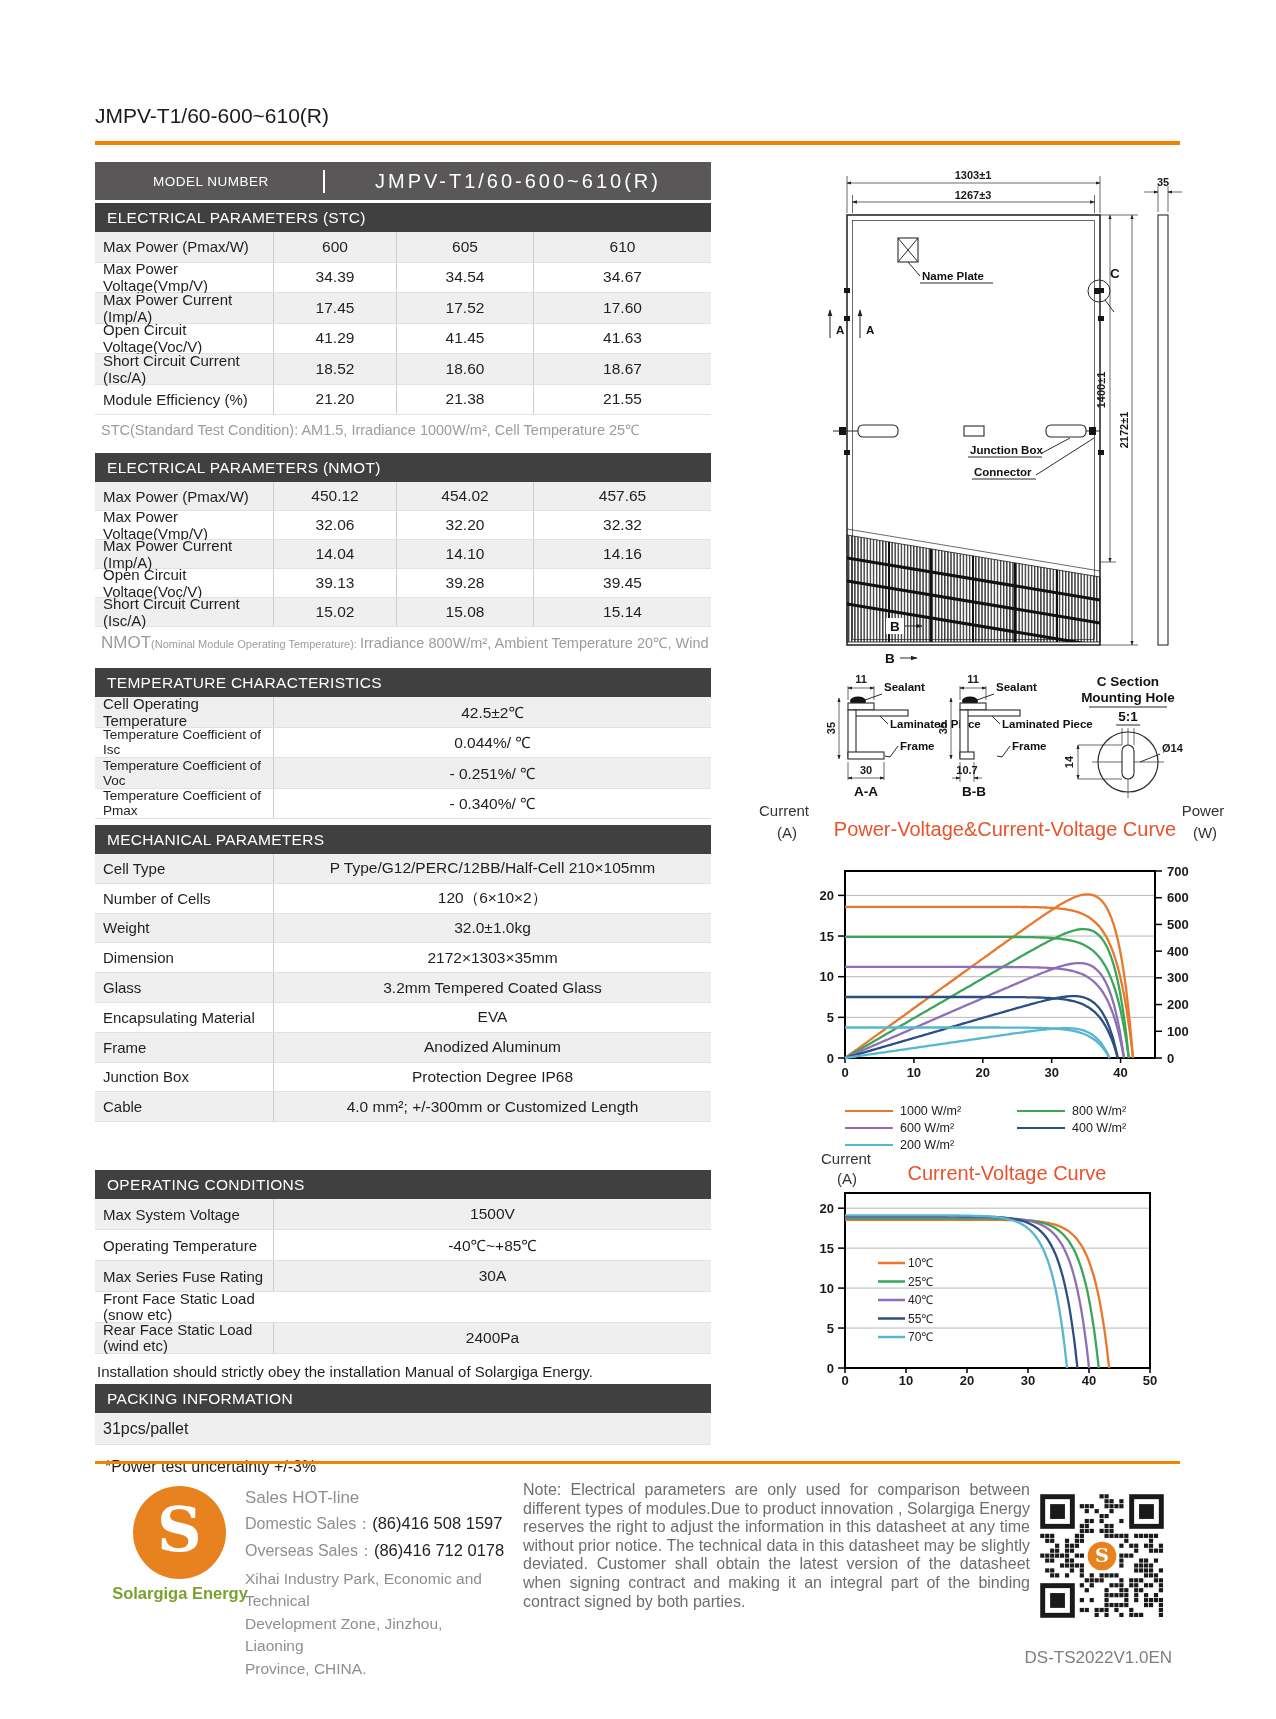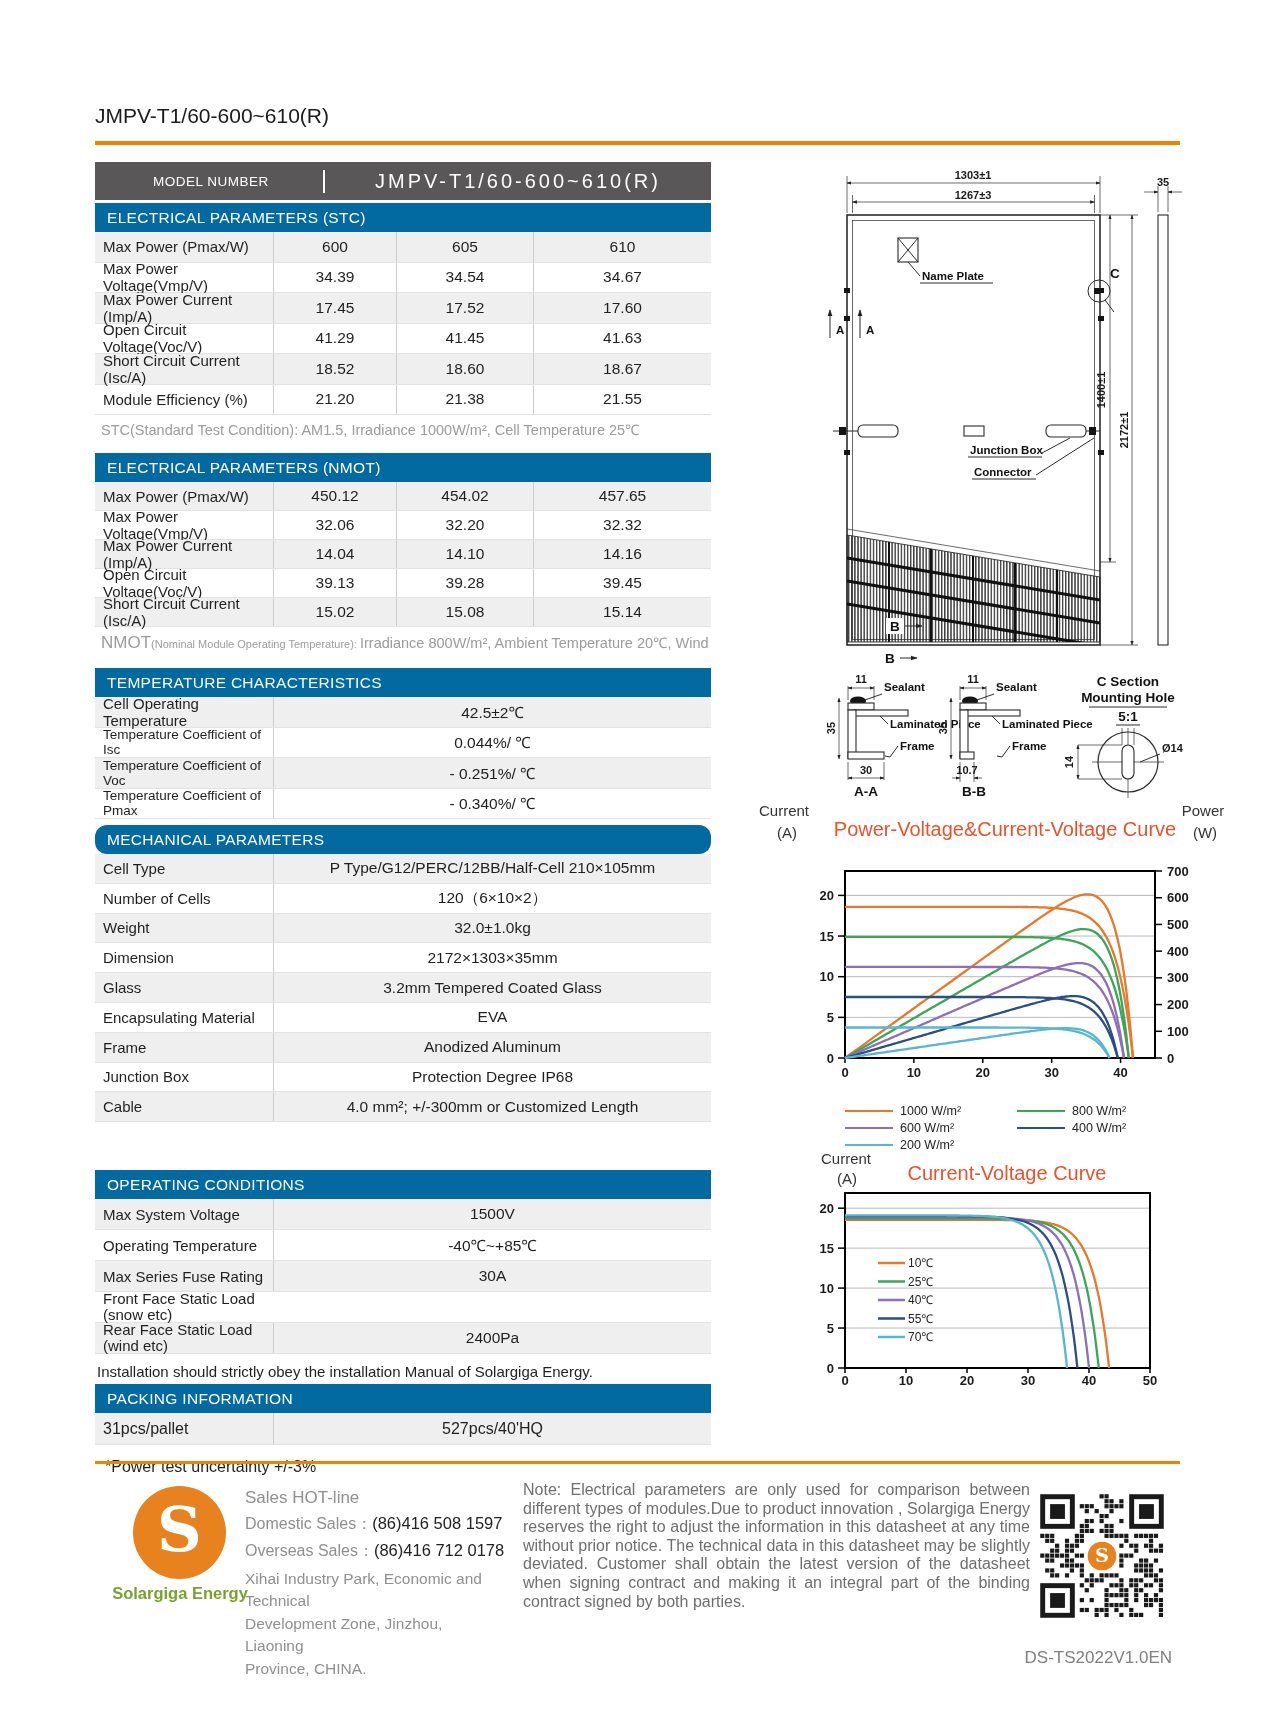--- a/index.html
+++ b/index.html
@@ -8,21 +8,21 @@
   .title1{position:absolute;left:95px;top:66px;font-size:24px;font-weight:600;letter-spacing:.2px;color:#1b1b1b;}
   .title2{position:absolute;left:95px;top:104px;font-size:21px;font-weight:400;color:#1b1b1b;}
   .rule{position:absolute;left:95px;width:1085px;height:4px;background:#F08300;}
   .rule-top{top:141px;}
   .rule-footer{top:1461px;height:3px;}
 
   .leftcol{position:absolute;left:95px;top:162px;width:616px;}
   .modelbar{display:flex;height:38px;background:#595757;color:#fff;align-items:center;}
   .m-lbl{width:170px;padding-left:12px;font-size:13.5px;letter-spacing:.5px;margin-left:46px;}
   .m-val{flex:1;text-align:center;font-size:20px;letter-spacing:3px;font-weight:500;border-left:2px solid #fff;}
-  .sec-bar{height:29px;background:#0369a1;color:#fff;font-size:15.5px;letter-spacing:.3px;
+  .sec-bar{height:29px;background:#404040;color:#fff;font-size:15.5px;letter-spacing:.3px;
            display:flex;align-items:center;padding-left:12px;margin-top:3px;}
   .rows{display:flex;flex-direction:column;}
   .t-row{display:flex;align-items:stretch;border-bottom:1px solid #E2E2E2;}
   .t-row:nth-child(odd){background:#EFEFEF;}
   .t-lbl{width:170px;padding-left:8px;font-size:15px;display:flex;flex-direction:column;justify-content:center;}
   .t-val{display:flex;align-items:center;justify-content:center;font-size:15.5px;border-left:1px solid #CDCDCD;}
   .va{width:122px;}.vb{width:136px;}.vc{flex:1;}
   .vpair{flex:1;}
   .rows-stc .t-row{height:29.5px;}
   .rows-nmot .t-row{height:28px;}
@@ -181,21 +181,21 @@
         <div class="t-row">
           <div class="t-lbl">Temperature Coefficient of Voc</div>
           <div class="t-val vpair">- 0.251%/ ℃</div>
         </div>
         <div class="t-row">
           <div class="t-lbl">Temperature Coefficient of Pmax</div>
           <div class="t-val vpair">- 0.340%/ ℃</div>
         </div>
       </div>
 
-    <div class="sec-bar" style="margin-top:6px;border-radius:12px;">MECHANICAL PARAMETERS</div>
+    <div class="sec-bar" style="margin-top:6px;">MECHANICAL PARAMETERS</div>
     <div class="rows rows-mech">
         <div class="t-row">
           <div class="t-lbl">Cell Type</div>
           <div class="t-val vpair">P Type/G12/PERC/12BB/Half-Cell  210×105mm</div>
         </div>
         <div class="t-row">
           <div class="t-lbl">Number of Cells</div>
           <div class="t-val vpair">120（6×10×2）</div>
         </div>
         <div class="t-row">
@@ -257,21 +257,20 @@
           </div>
           <div class="t-val vpair">2400Pa</div>
         </div>
       </div>
     <div class="inst-note">Installation should strictly obey the installation Manual of Solargiga Energy.</div>
 
     <div class="sec-bar" style="margin-top:4px;">PACKING INFORMATION</div>
     <div class="rows rows-pack">
         <div class="t-row">
           <div class="t-lbl">31pcs/pallet</div>
-          <div class="t-val vpair">527pcs/40'HQ</div>
         </div>
       </div>
     <div class="power-note">*Power test uncertainty  +/-3%</div>
   </div>
 
   <svg class="drawsvg" width="528" height="655" viewBox="0 0 528 655">
     <defs>
       <marker id="ar" viewBox="0 0 10 10" refX="9" refY="5" markerWidth="7" markerHeight="7" orient="auto-start-reverse">
         <path d="M0,1.5 L10,5 L0,8.5 z" fill="#222"></path>
       </marker>

